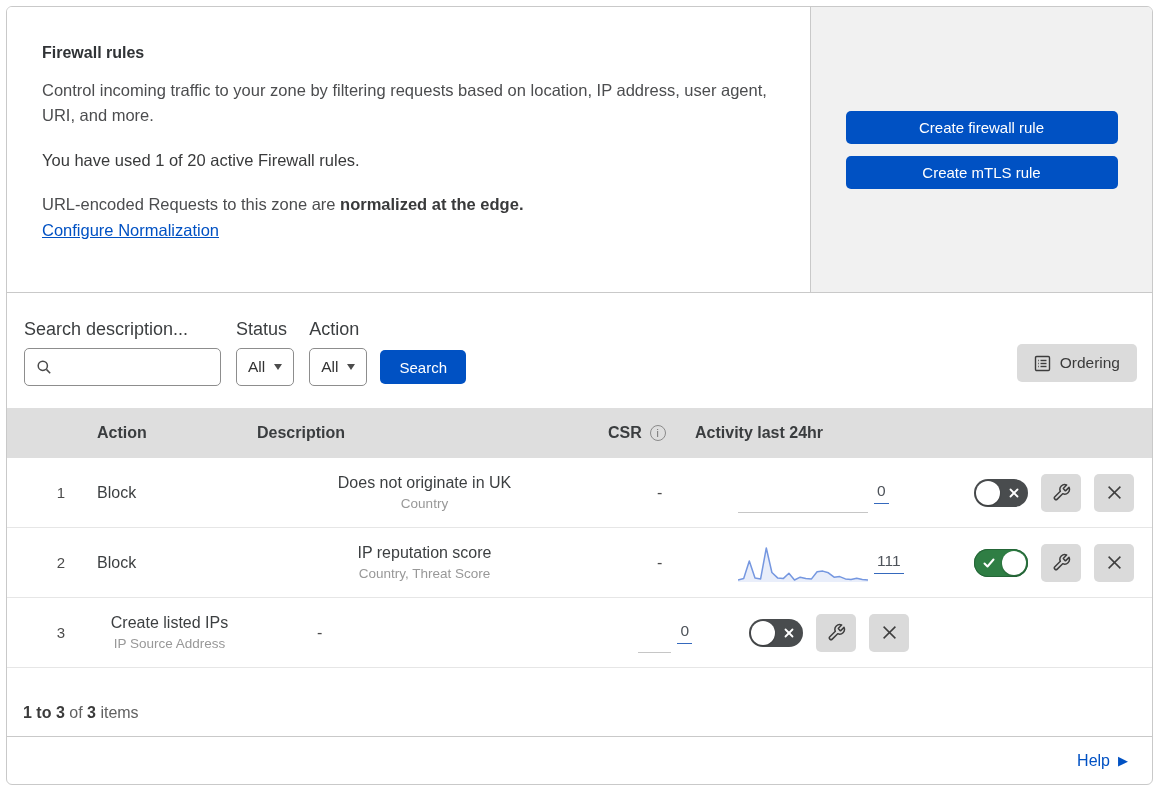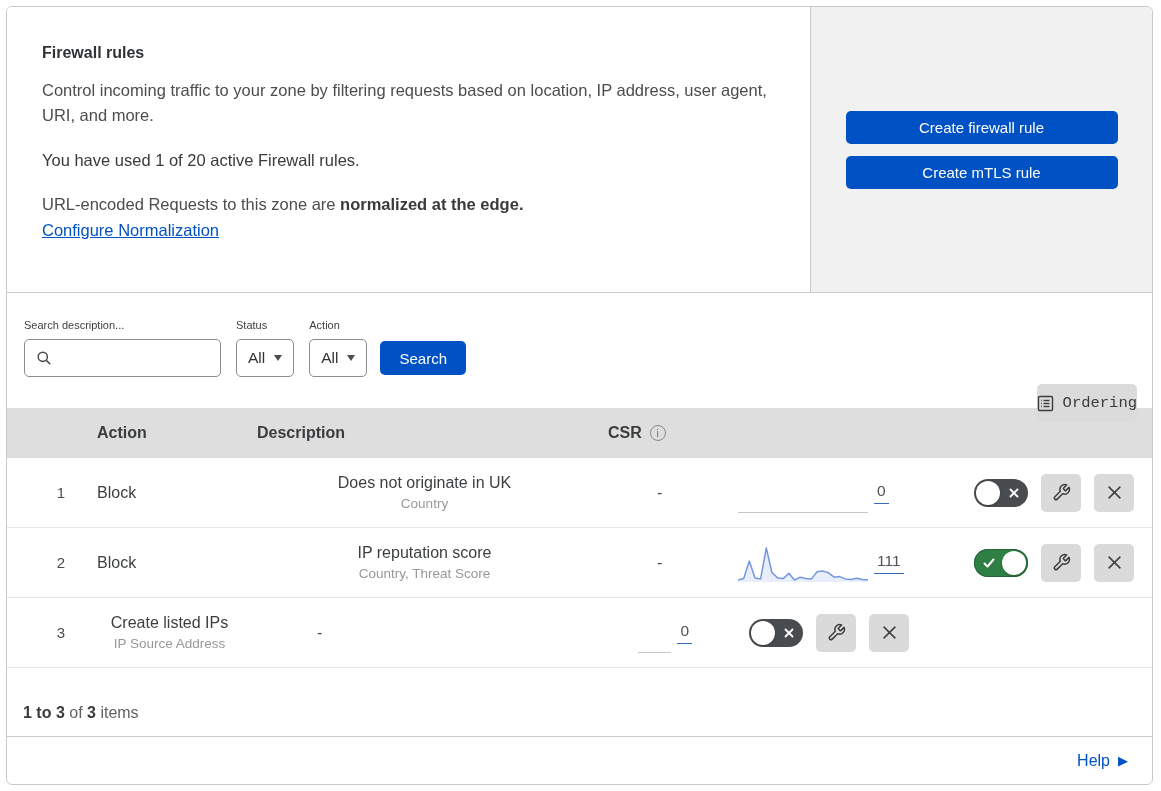--- a/index.html
+++ b/index.html
@@ -26,39 +26,39 @@
   .text-link { color:#0051c3; text-decoration:underline; font-size:16.5px; cursor:pointer; display:inline-block; }
   .btn-primary {
     display:block; width:272px; height:33px; margin:0 auto 12px; background:#0051c3; color:#fff;
     font-size:15px; border:none; border-radius:5px; cursor:pointer; font-family:inherit;
   }
 
   
   .filters { position:relative; height:115px; background:#fff; }
   .filter-groups { position:absolute; left:17px; top:26px; display:flex; align-items:flex-end; gap:15px; }
   .fgroup { display:flex; flex-direction:column; }
-  .flabel { font-size:11px; color:#3b3e40; margin-bottom:8px; }
+  .flabel { font-size:18px; color:#3b3e40; margin-bottom:8px; }
   .search-box {
     width:197px; height:38px; border:1px solid #8d8d8d; border-radius:5px;
     display:flex; align-items:center; padding-left:11px; background:#fff;
   }
   .search-box input { border:none; outline:none; flex:1; font-size:15px; font-family:inherit; margin-left:8px; min-width:0; background:transparent; }
   .dropdown {
     height:38px; border:1px solid #8d8d8d; border-radius:5px; background:#fff;
     display:flex; align-items:center; padding:0 11px; gap:9px; font-size:15.5px; color:#333; cursor:pointer;
   }
   .caret { width:0; height:0; border-left:4.5px solid transparent; border-right:4.5px solid transparent; border-top:6px solid #4c4c4c; }
   .btn-search {
     height:34px; padding:0 19px; background:#0051c3; color:#fff; border:none; border-radius:5px;
     font-size:15px; font-family:inherit; cursor:pointer; margin-bottom:2px; margin-left:-2px;
   }
   .btn-ordering {
-    position:absolute; right:15px; top:51px; height:38px; padding:0 0; background:#dbdbdb;
-    border:none; border-radius:5px; font-size:15.5px; color:#3b3b3b; font-family:Liberation Mono, monospace;
-    display:flex; align-items:center; gap:9px; cursor:pointer;margin-top:40px;
+    position:absolute; right:15px; top:51px; height:38px; padding:0 17px; background:#dbdbdb;
+    border:none; border-radius:5px; font-size:15.5px; color:#3b3b3b; font-family:Liberation Sans, sans-serif;
+    display:flex; align-items:center; gap:9px; cursor:pointer;
   }
 
   
   .grid { display:grid; grid-template-columns:75px 170px 340px 100px 235px 1fr; }
   .thead { background:#dedede; height:50px; font-size:16px; font-weight:700; color:#3a3d3f; }
   .thead > div { display:flex; align-items:center; }
   .th-action { padding-left:15px; }
   .th-desc { padding-left:5px; }
   .th-csr { padding-left:16px; gap:8px; }
   .th-activity { padding-left:3px; }
@@ -168,20 +168,21 @@
   </div>
 
   <div class="grid thead">
     <div></div>
     <div class="th-action">Action</div>
     <div class="th-desc">Description</div>
     <div class="th-csr">
       <span>CSR</span>
       <span class="info-icon">i</span>
     </div>
+    <div class="th-activity">Activity last 24hr</div>
     <div></div>
   </div>
 
   <div class="grid trow">
     <div class="td-priority">1</div>
     <div class="td-action">Block</div>
     <div class="td-desc">
       <span class="d-title">Does not originate in UK</span>
       <span class="d-sub">Country</span>
     </div>

